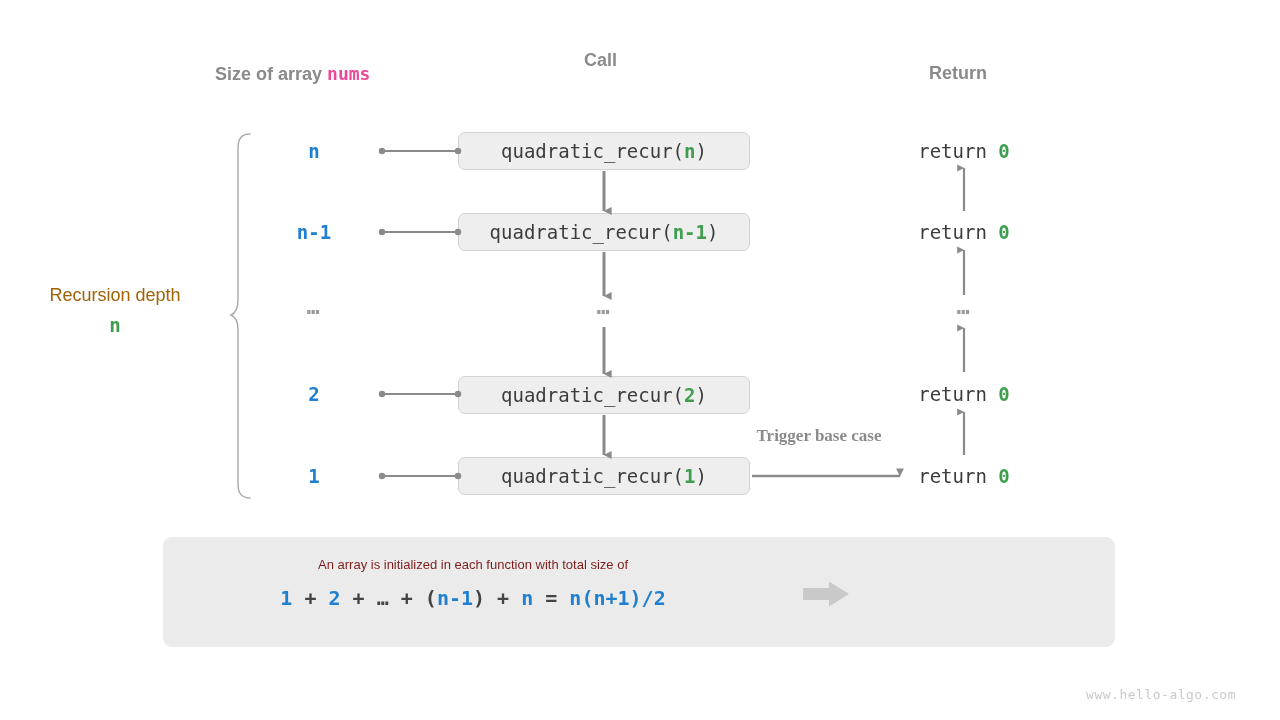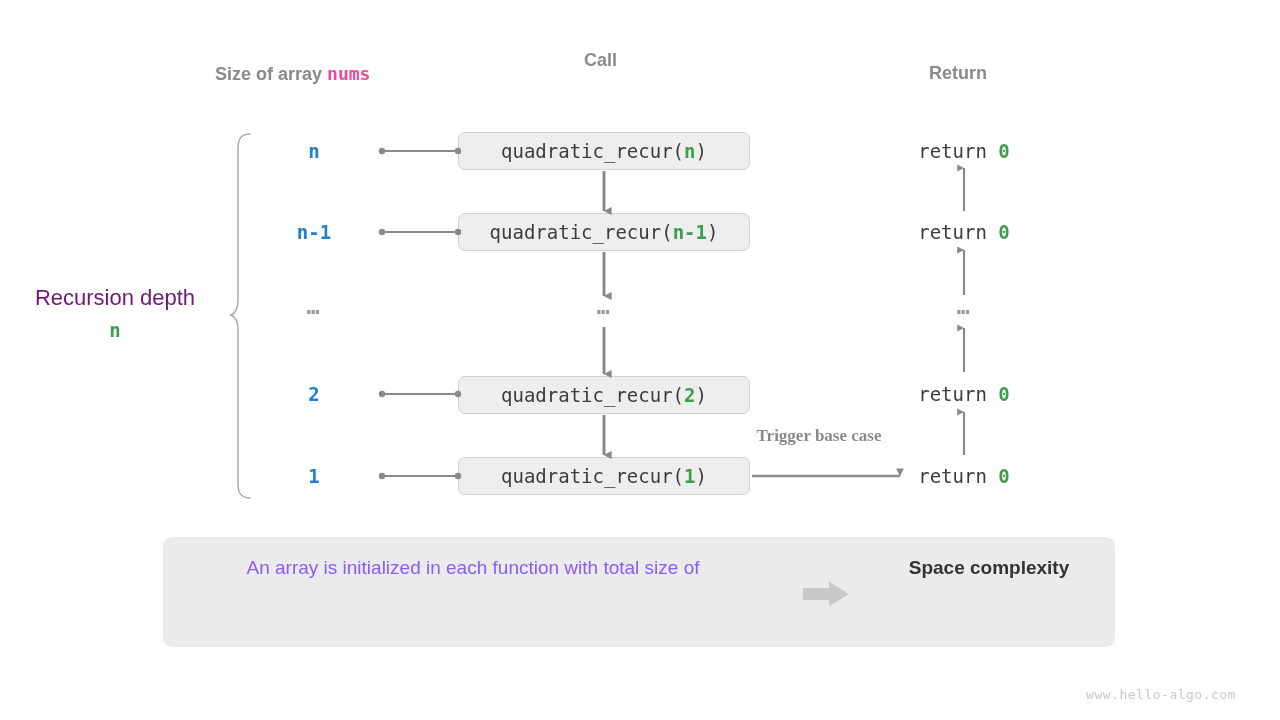--- a/index.html
+++ b/index.html
@@ -49,22 +49,22 @@
 
   
   .depth-label {
     position: absolute;
     text-align: center;
     white-space: nowrap;
     transform: translateX(-50%);
   }
   .depth-label .t1 {
     font-family: "Liberation Sans", sans-serif;
-    font-size: 22px;
-    color: #701a75;
+    font-size: 18px;
+    color: #a16207;
     display: block;
   }
   .depth-label .t2 {
     font-family: "DejaVu Sans Mono", monospace;
     font-size: 19px;
     font-weight: bold;
     color: #3f9e4d;
     display: block;
     margin-top: 8px;
   }
@@ -124,22 +124,22 @@
     border-radius: 9px;
     box-sizing: border-box;
   }
   .sum-left {
     position: absolute;
     left: 0; top: 20px; width: 620px;
     text-align: center;
   }
   .sum-sentence {
     font-family: "Liberation Sans", sans-serif;
-    font-size: 19px;
-    color: #8b5cf6;
+    font-size: 13px;
+    color: #7f1d1d;
     white-space: nowrap;
   }
   .sum-formula {
     margin-top: 14px;
     font-family: "DejaVu Sans Mono", monospace;
     font-size: 20px;
     font-weight: bold;
     color: #444444;
     white-space: nowrap;
   }
@@ -306,26 +306,28 @@
     <line x1="964" y1="211" x2="964" y2="168" stroke="#8a8a8a" stroke-width="2.2" marker-end="url(#ah-up)"></line>
     <line x1="964" y1="295" x2="964" y2="250" stroke="#8a8a8a" stroke-width="2.2" marker-end="url(#ah-up)"></line>
     <line x1="964" y1="372" x2="964" y2="328" stroke="#8a8a8a" stroke-width="2.2" marker-end="url(#ah-up)"></line>
     <line x1="964" y1="455" x2="964" y2="412" stroke="#8a8a8a" stroke-width="2.2" marker-end="url(#ah-up)"></line>
   </svg>
 
   <div class="summary">
 
     <div class="sum-left">
       <div class="sum-sentence">An array is initialized in each function with total size of</div>
+      <div class="sum-formula">
+        <span class="b">1</span><span class="op"> + </span><span class="b">2</span><span class="op"> + </span><span class="op">…</span><span class="op"> + </span><span class="op">(</span><span class="b">n-1</span><span class="op">)</span><span class="op"> + </span><span class="b">n</span><span class="op"> = </span><span class="b">n(n+1)/2</span>
+      </div>
     </div>
 
     <svg class="sum-arrow" viewBox="0 0 48 26">
       <path d="M0,7 L26,7 L26,0.5 L46,13 L26,25.5 L26,19 L0,19 Z" fill="#c9c9c9"></path>
     </svg>
 
     <div class="sum-right">
-      <div class="sum-title">Space complexity</div>
     </div>
   </div>
 
   <div class="watermark">www.hello-algo.com</div>
 
 </div>
 
 </body></html>

